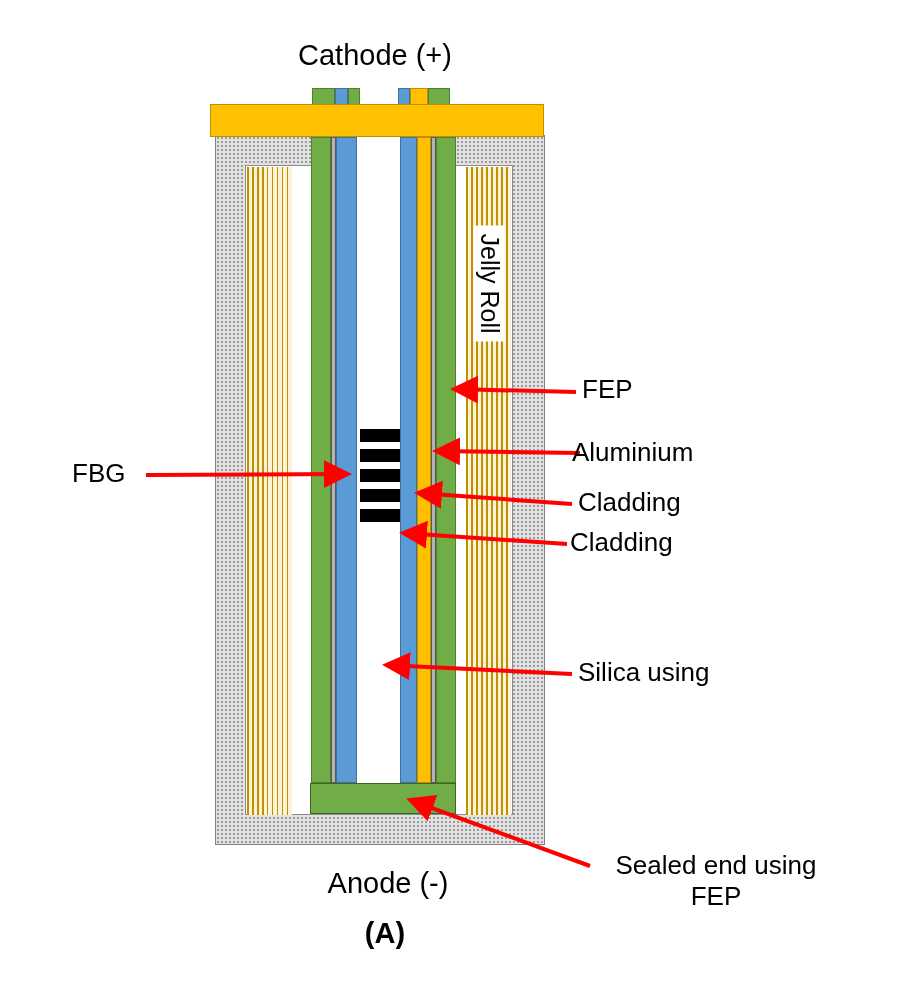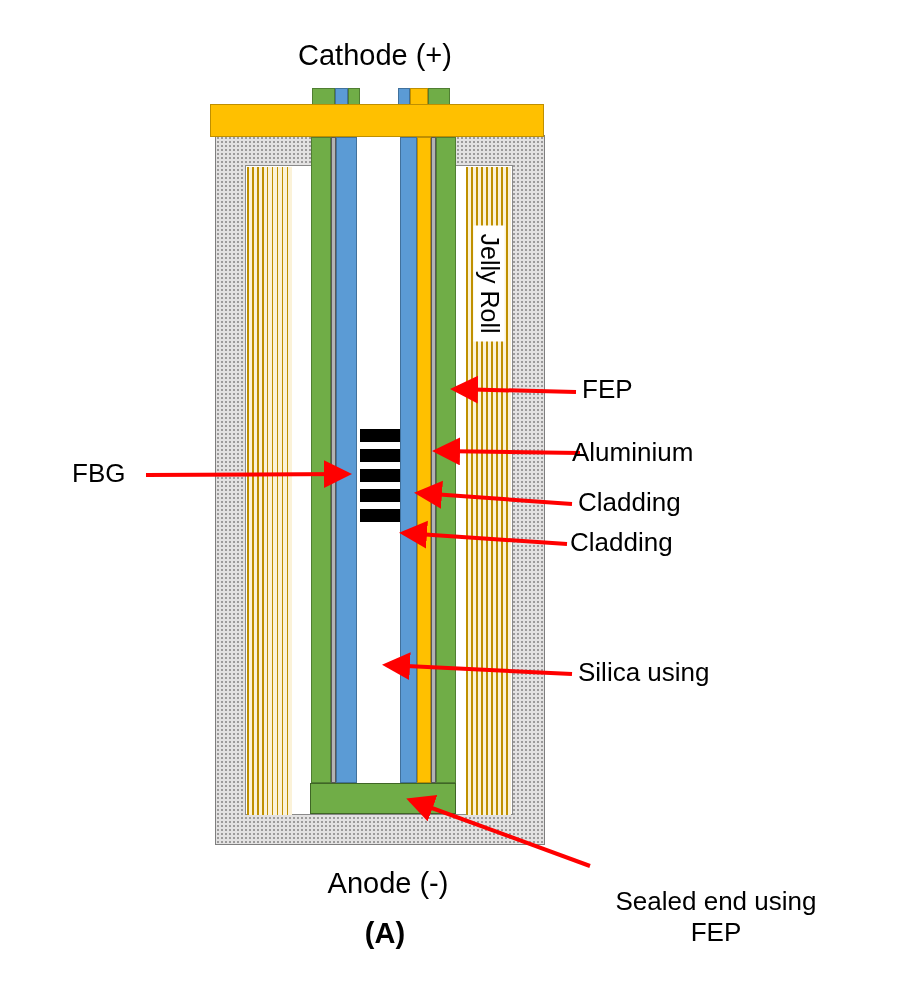--- a/index.html
+++ b/index.html
@@ -106,21 +106,21 @@
   .lbl-center { text-align: center; }
   .cathode { left: 235px; top: 38px;  width: 280px; font-size: 29px; text-align: center; }
   .anode   { left: 298px; top: 866px; width: 180px; font-size: 29px; }
   .figlbl  { left: 330px; top: 916px; width: 110px; font-size: 29px; font-weight: bold; }
   .lbl-fbg       { left: 72px;  top: 458px; width: 80px; }
   .lbl-fep       { left: 582px; top: 374px; }
   .lbl-aluminium { left: 572px; top: 437px; }
   .lbl-polyimide { left: 578px; top: 487px; }
   .lbl-cladding  { left: 570px; top: 527px; }
   .lbl-silica    { left: 578px; top: 657px; }
-  .lbl-sealed    { left: 578px; top: 850px; width: 276px; text-align: center; white-space: normal; margin-top: 36px; }
+  .lbl-sealed    { left: 578px; top: 850px; width: 276px; text-align: center; white-space: normal; }
 </style>
 </head>
 <body>
 
 <div id="canvas">
 
   <div class="abs casing"></div>
   <div class="abs casing-inner"></div>
 
   <div class="abs jelly-stripes jelly-left"></div>

